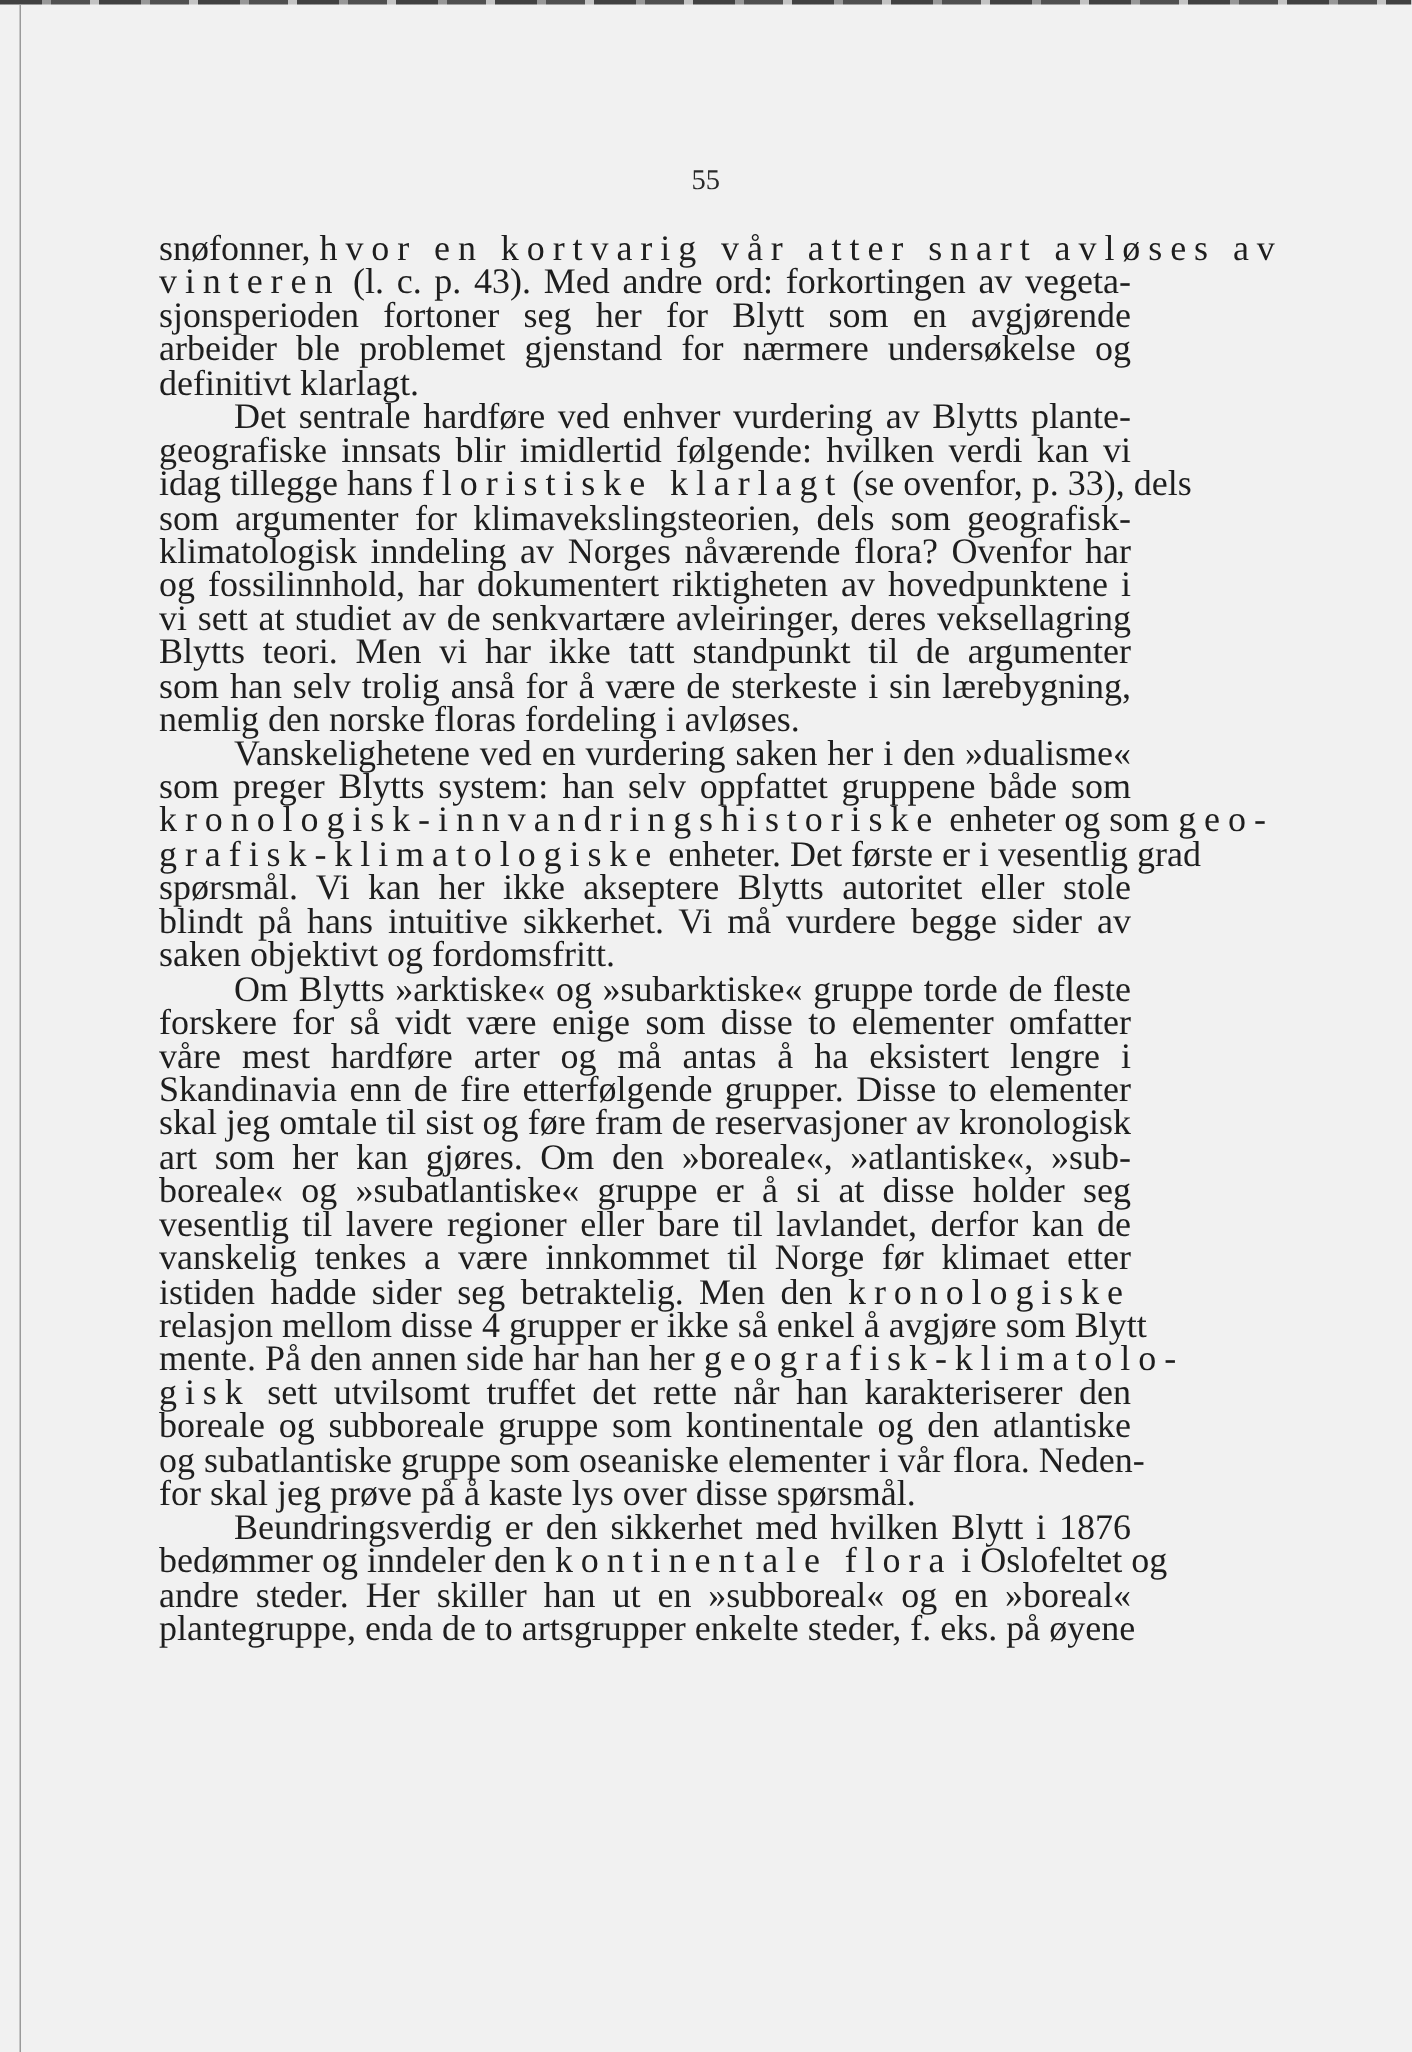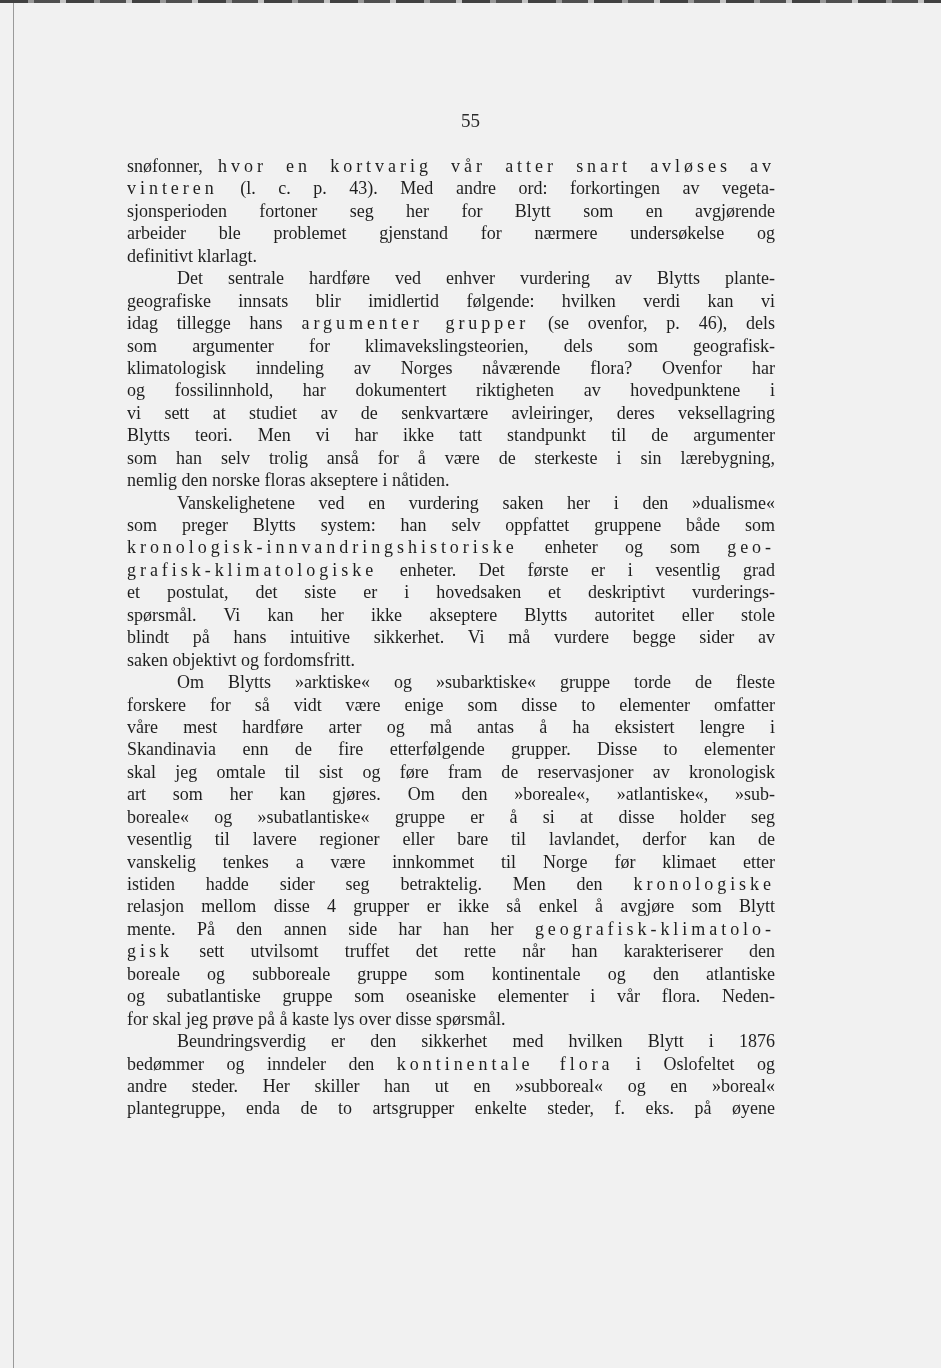--- a/index.html
+++ b/index.html
@@ -17,22 +17,22 @@
   }
   .left-rule {
     position: absolute; left: 13px; top: 3px; width: 1px; height: 1365px;
     background: #9a9a9a;
   }
   .page-number {
     position: absolute; left: 0; width: 941px; top: 110px;
     text-align: center; font-size: 19px; color: #2a2a2a;
   }
   .body-text {
-    position: absolute; left: 127px; top: 155px; width: 648px;
-    font-size: 18px; line-height: 22.45px;
+    position: absolute; left: 106px; top: 155px; width: 648px;
+    font-size: 24px; line-height: 22.45px;
   }
   .line {
     display: block; white-space: nowrap;
     text-align: justify; text-align-last: justify;
     height: 22.45px;
   }
   .line.last { text-align-last: left; }
   .line.indent { padding-left: 50px; }
   .sp { letter-spacing: 0.22em; }
 </style>
@@ -48,35 +48,34 @@
     <div>
       <span class="line"><span>snøfonner, </span><span class="sp">hvor en kortvarig vår atter snart avløses av</span></span>
       <span class="line"><span class="sp">vinteren</span><span> (l. c. p. 43).  Med andre ord: forkortingen av vegeta-</span></span>
       <span class="line"><span>sjonsperioden fortoner seg her for Blytt som en avgjørende</span></span>
       <span class="line"><span>arbeider ble problemet gjenstand for nærmere undersøkelse og</span></span>
       <span class="line last"><span>definitivt klarlagt.</span></span>
     </div>
     <div>
       <span class="line indent"><span>Det sentrale hardføre ved enhver vurdering av Blytts plante-</span></span>
       <span class="line"><span>geografiske innsats blir imidlertid følgende: hvilken verdi kan vi</span></span>
-      <span class="line"><span>idag tillegge hans </span><span class="sp">argumenter grupper</span><span> (se ovenfor, p. 46), dels</span></span>
+      <span class="line"><span>idag tillegge hans </span><span class="sp">floristiske klarlagt</span><span> (se ovenfor, p. 33), dels</span></span>
       <span class="line"><span>som argumenter for klimavekslingsteorien, dels som geografisk-</span></span>
       <span class="line"><span>klimatologisk inndeling av Norges nåværende flora? Ovenfor har</span></span>
       <span class="line"><span>og fossilinnhold, har dokumentert riktigheten av hovedpunktene i</span></span>
       <span class="line"><span>vi sett at studiet av de senkvartære avleiringer, deres veksellagring</span></span>
       <span class="line"><span>Blytts teori. Men vi har ikke tatt standpunkt til de argumenter</span></span>
       <span class="line"><span>som han selv trolig anså for å være de sterkeste i sin lærebygning,</span></span>
-      <span class="line last"><span>nemlig den norske floras akseptere i nåtiden.</span></span>
+      <span class="line last"><span>nemlig den norske floras fordeling i avløses.</span></span>
     </div>
     <div>
       <span class="line indent"><span>Vanskelighetene ved en vurdering saken her i den »dualisme«</span></span>
       <span class="line"><span>som preger Blytts system: han selv oppfattet gruppene både som</span></span>
       <span class="line"><span class="sp">kronologisk-innvandringshistoriske</span><span> enheter og som </span><span class="sp">geo-</span></span>
       <span class="line"><span class="sp">grafisk-klimatologiske</span><span> enheter. Det første er i vesentlig grad</span></span>
-      <span class="line"><span>et postulat, det siste er i hovedsaken et deskriptivt vurderings-</span></span>
       <span class="line"><span>spørsmål. Vi kan her ikke akseptere Blytts autoritet eller stole</span></span>
       <span class="line"><span>blindt på hans intuitive sikkerhet. Vi må vurdere begge sider av</span></span>
       <span class="line last"><span>saken objektivt og fordomsfritt.</span></span>
     </div>
     <div>
       <span class="line indent"><span>Om Blytts »arktiske« og »subarktiske« gruppe torde de fleste</span></span>
       <span class="line"><span>forskere for så vidt være enige som disse to elementer omfatter</span></span>
       <span class="line"><span>våre mest hardføre arter og må antas å ha eksistert lengre i</span></span>
       <span class="line"><span>Skandinavia enn de fire etterfølgende grupper. Disse to elementer</span></span>
       <span class="line"><span>skal jeg omtale til sist og føre fram de reservasjoner av kronologisk</span></span>

